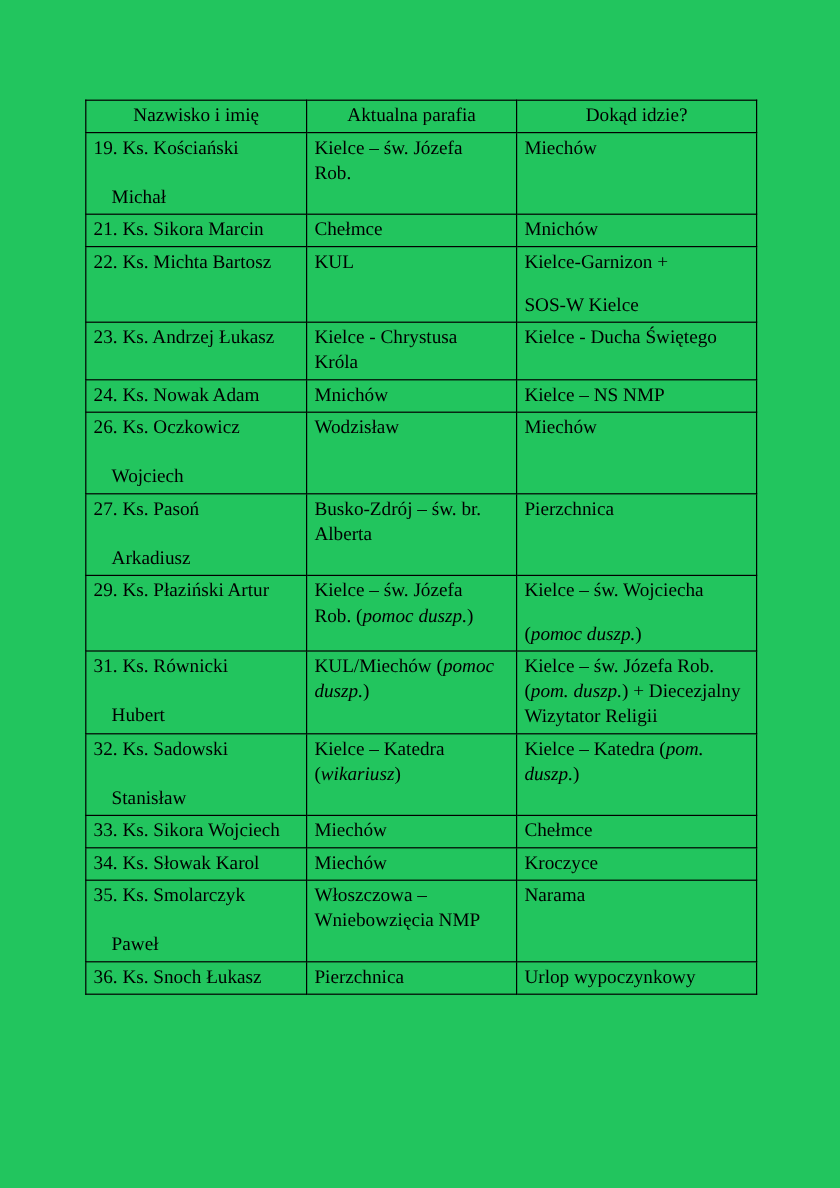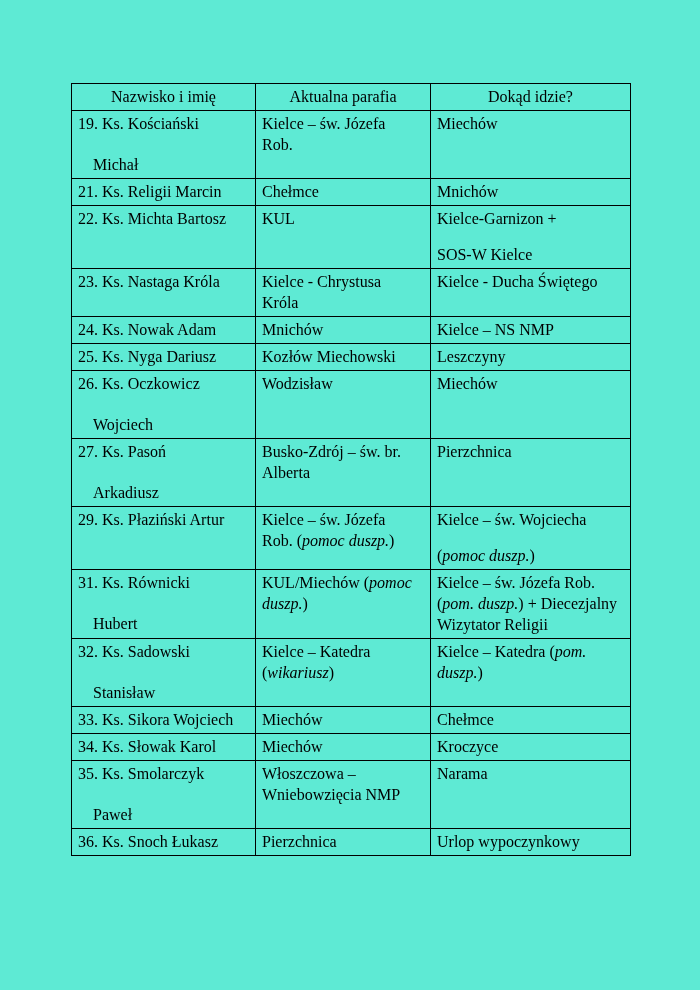--- a/index.html
+++ b/index.html
@@ -7,21 +7,21 @@
     padding: 0;
     background: #ffffff;
     font-family: "Liberation Serif", "DejaVu Serif", serif;
     font-size: 16px;
     color: #000000;
   }
   .page {
     position: relative;
     width: 700px;
     height: 990px;
-    background: #5eead4;
+    background: #22c55e;
     overflow: hidden;
   }
   table.roster {
     position: absolute;
     left: 71px;
     top: 83px;
     width: 559px;
     border-collapse: collapse;
     table-layout: fixed;
   }
@@ -80,21 +80,21 @@
           <td>
             <div class="line"><span>Kielce – św. Józefa</span></div>
             <div class="line"><span>Rob.</span></div>
           </td>
           <td>
             <div class="line"><span>Miechów</span></div>
           </td>
         </tr>
         <tr>
           <td class="name-cell">
-            <div class="line"><span class="num">21.&nbsp;</span><span>Ks. Religii Marcin</span></div>
+            <div class="line"><span class="num">21.&nbsp;</span><span>Ks. Sikora Marcin</span></div>
           </td>
           <td>
             <div class="line"><span>Chełmce</span></div>
           </td>
           <td>
             <div class="line"><span>Mnichów</span></div>
           </td>
         </tr>
         <tr>
           <td class="name-cell">
@@ -104,50 +104,39 @@
             <div class="line"><span>KUL</span></div>
           </td>
           <td>
             <div class="line"><span>Kielce-Garnizon +</span></div>
             <div class="line blank"></div>
             <div class="line"><span>SOS-W Kielce</span></div>
           </td>
         </tr>
         <tr>
           <td class="name-cell">
-            <div class="line"><span class="num">23.&nbsp;</span><span>Ks. Nastaga Króla</span></div>
+            <div class="line"><span class="num">23.&nbsp;</span><span>Ks. Andrzej Łukasz</span></div>
           </td>
           <td>
             <div class="line"><span>Kielce - Chrystusa</span></div>
             <div class="line"><span>Króla</span></div>
           </td>
           <td>
             <div class="line"><span>Kielce - Ducha Świętego</span></div>
           </td>
         </tr>
         <tr>
           <td class="name-cell">
             <div class="line"><span class="num">24.&nbsp;</span><span>Ks. Nowak Adam</span></div>
           </td>
           <td>
             <div class="line"><span>Mnichów</span></div>
           </td>
           <td>
             <div class="line"><span>Kielce – NS NMP</span></div>
-          </td>
-        </tr>
-        <tr>
-          <td class="name-cell">
-            <div class="line"><span class="num">25.&nbsp;</span><span>Ks. Nyga Dariusz</span></div>
-          </td>
-          <td>
-            <div class="line"><span>Kozłów Miechowski</span></div>
-          </td>
-          <td>
-            <div class="line"><span>Leszczyny</span></div>
           </td>
         </tr>
         <tr>
           <td class="name-cell">
             <div class="line"><span class="num">26.&nbsp;</span><span>Ks. Oczkowicz</span></div>
             <div class="line cont"><span>Wojciech</span></div>
           </td>
           <td>
             <div class="line"><span>Wodzisław</span></div>
           </td>

